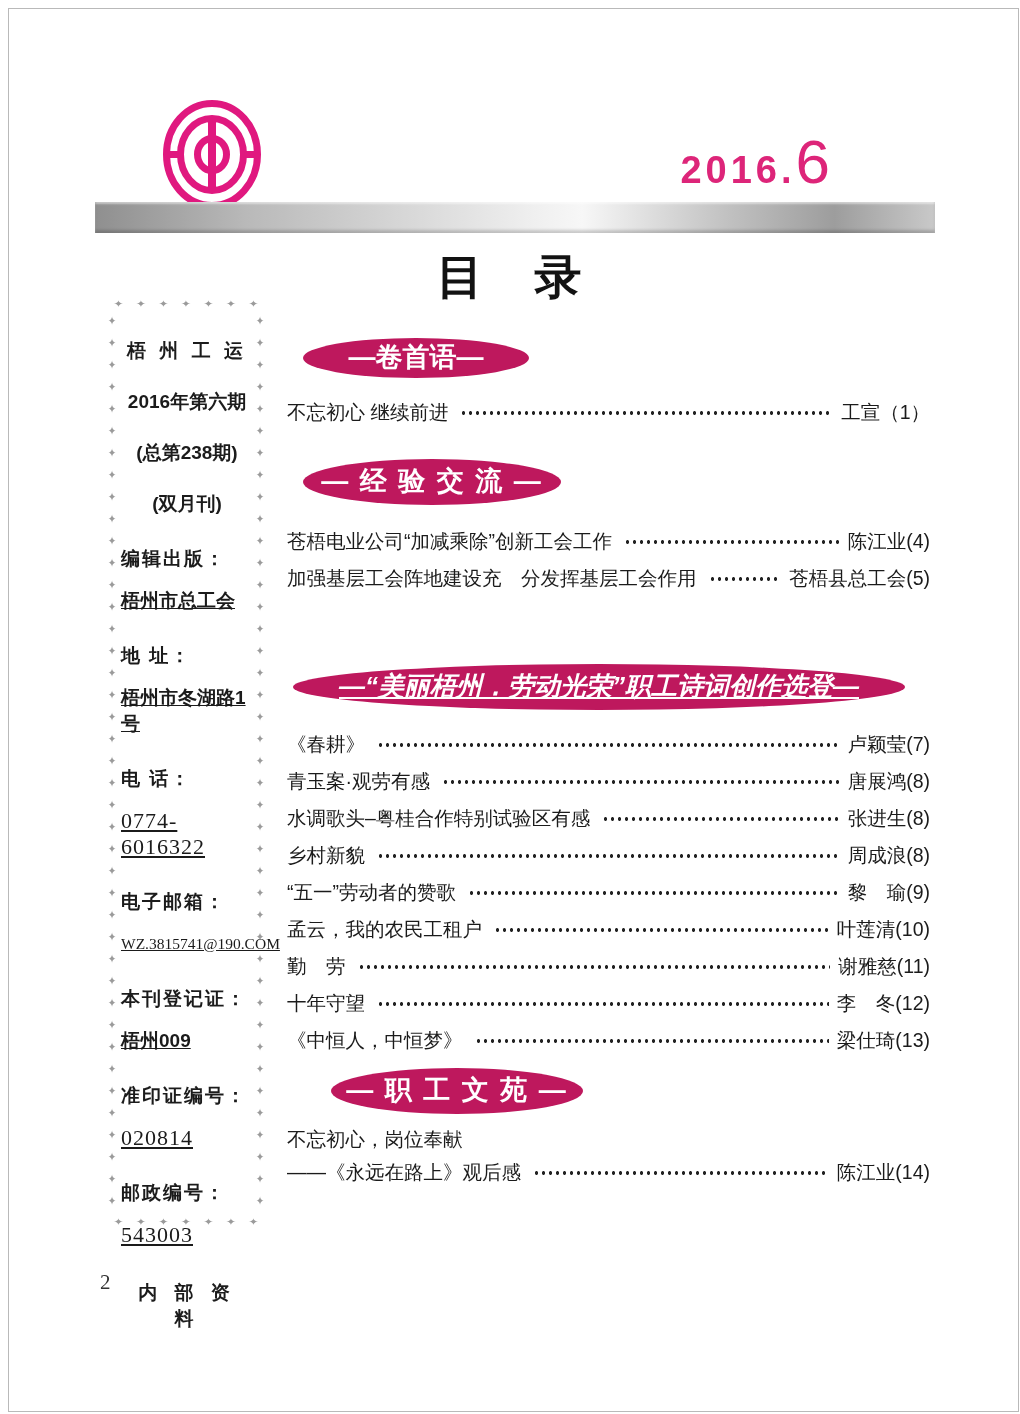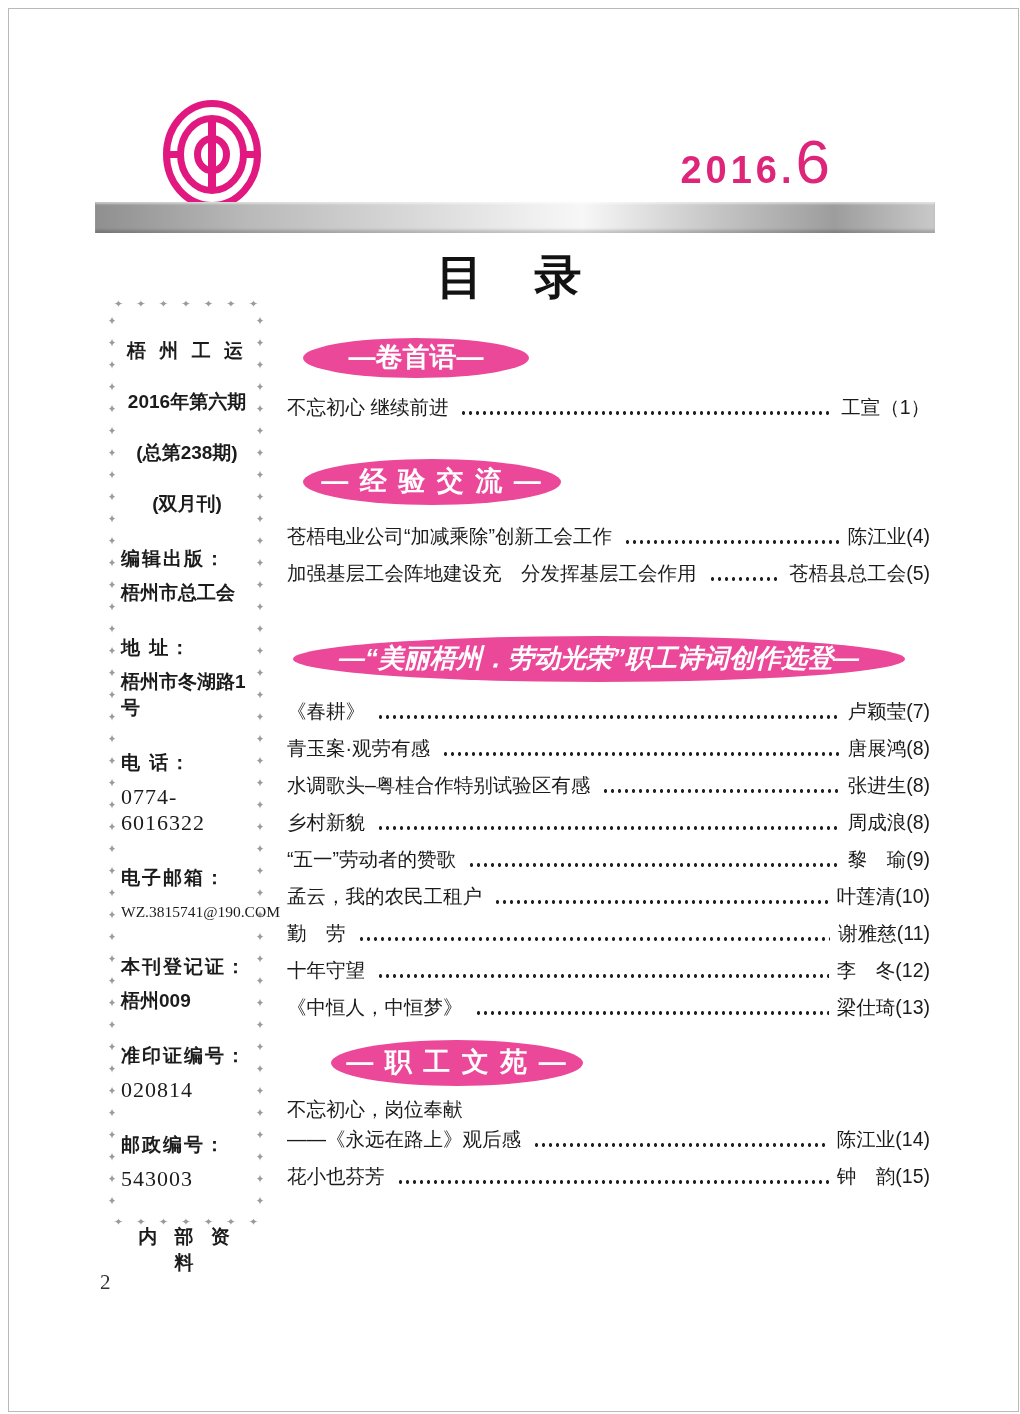--- a/index.html
+++ b/index.html
@@ -34,37 +34,37 @@
   .zz-bottom{bottom:-4px;}
   .zz-v{top:10px;bottom:10px;width:14px;font-size:12px;line-height:22px;
         white-space:pre-line;text-align:center;overflow:hidden;transform:scaleX(.8);}
   .zz-left{left:0;}
   .zz-right{right:0;}
   .sidebar-lines{position:absolute;left:16px;right:14px;top:6px;}
   .sb-line{font-size:19px;line-height:26px;font-weight:700;}
   .sb-line.c{text-align:center;margin-top:25px;}
   .sb-line.first{margin-top:32px;letter-spacing:4px;}
   .sb-line.h{margin-top:29px;letter-spacing:2px;}
-  .sb-line.v{margin-top:8px;font-weight:700;}
+  .sb-line.v{margin-top:16px;font-weight:700;text-decoration:underline;}
   .sb-line.num{font-family:"Liberation Serif",serif;font-weight:400;font-size:22px;letter-spacing:1px;}
   .sb-line.small{font-size:15.5px;letter-spacing:0;}
   .sb-line.c2{text-align:center;margin-top:32px;letter-spacing:6px;}
   .sb-line.c3{text-align:center;margin-top:6px;letter-spacing:6px;}
 
   
   .main{flex:1;margin-left:20px;min-width:0;}
-  .badge{background:#ec4899;color:#ffffff;border-radius:50%;display:flex;align-items:center;
+  .badge{background:#be185d;color:#ffffff;border-radius:50%;display:flex;align-items:center;
          justify-content:center;font-weight:700;white-space:nowrap;}
   .badge .badge-text{transform:translateY(-1px);}
   .b1{width:226px;height:40px;margin:38px 0 16px 16px;font-size:27px;}
   .b2{width:258px;height:46px;margin:28px 0 18px 16px;font-size:27px;letter-spacing:2px;}
-  .b3{width:612px;height:46px;margin:39px 0 16px 6px;font-size:26px;font-style:italic;}
+  .b3{width:612px;height:46px;margin:67px 0 16px 6px;font-size:26px;font-style:italic;text-decoration:underline;}
   .b4{width:252px;height:46px;margin:9px 0 10px 44px;font-size:27px;letter-spacing:2px;}
   .entry{margin:0;}
-  .erow{display:flex;height:37px;font-size:19.5px;font-weight:500;}
+  .erow{display:flex;align-items:center;height:37px;font-size:19.5px;font-weight:500;}
   .erow.short{height:30px;}
   .etitle{white-space:nowrap;}
   .leader{flex:1;height:8px;margin:0 8px 0 12px;align-self:center;
           background-image:radial-gradient(circle,#222 1.7px,transparent 1.9px);
           background-size:7px 8px;background-repeat:repeat-x;background-position:left center;}
   .eauthor{white-space:nowrap;}
 
   .page-number{position:absolute;left:100px;top:1270px;font-size:21px;
           font-family:"Liberation Serif",serif;color:#333;}
 </style>
@@ -314,25 +314,18 @@
           <div class="entry">
             <div class="erow short">
               <span class="etitle">不忘初心，岗位奉献</span>
             </div>
             <div class="erow">
               <span class="etitle">——《永远在路上》观后感</span>
               <span class="leader"></span>
               <span class="eauthor">陈江业(14)</span>
             </div>
           </div>
-          <div class="entry">
-            <div class="erow">
-              <span class="etitle">花小也芬芳</span>
-              <span class="leader"></span>
-              <span class="eauthor">钟　韵(15)</span>
-            </div>
-          </div>
         </section>
       </main>
   </div>
 
   <div class="page-number">2</div>
 </div>
 
 </body></html>

